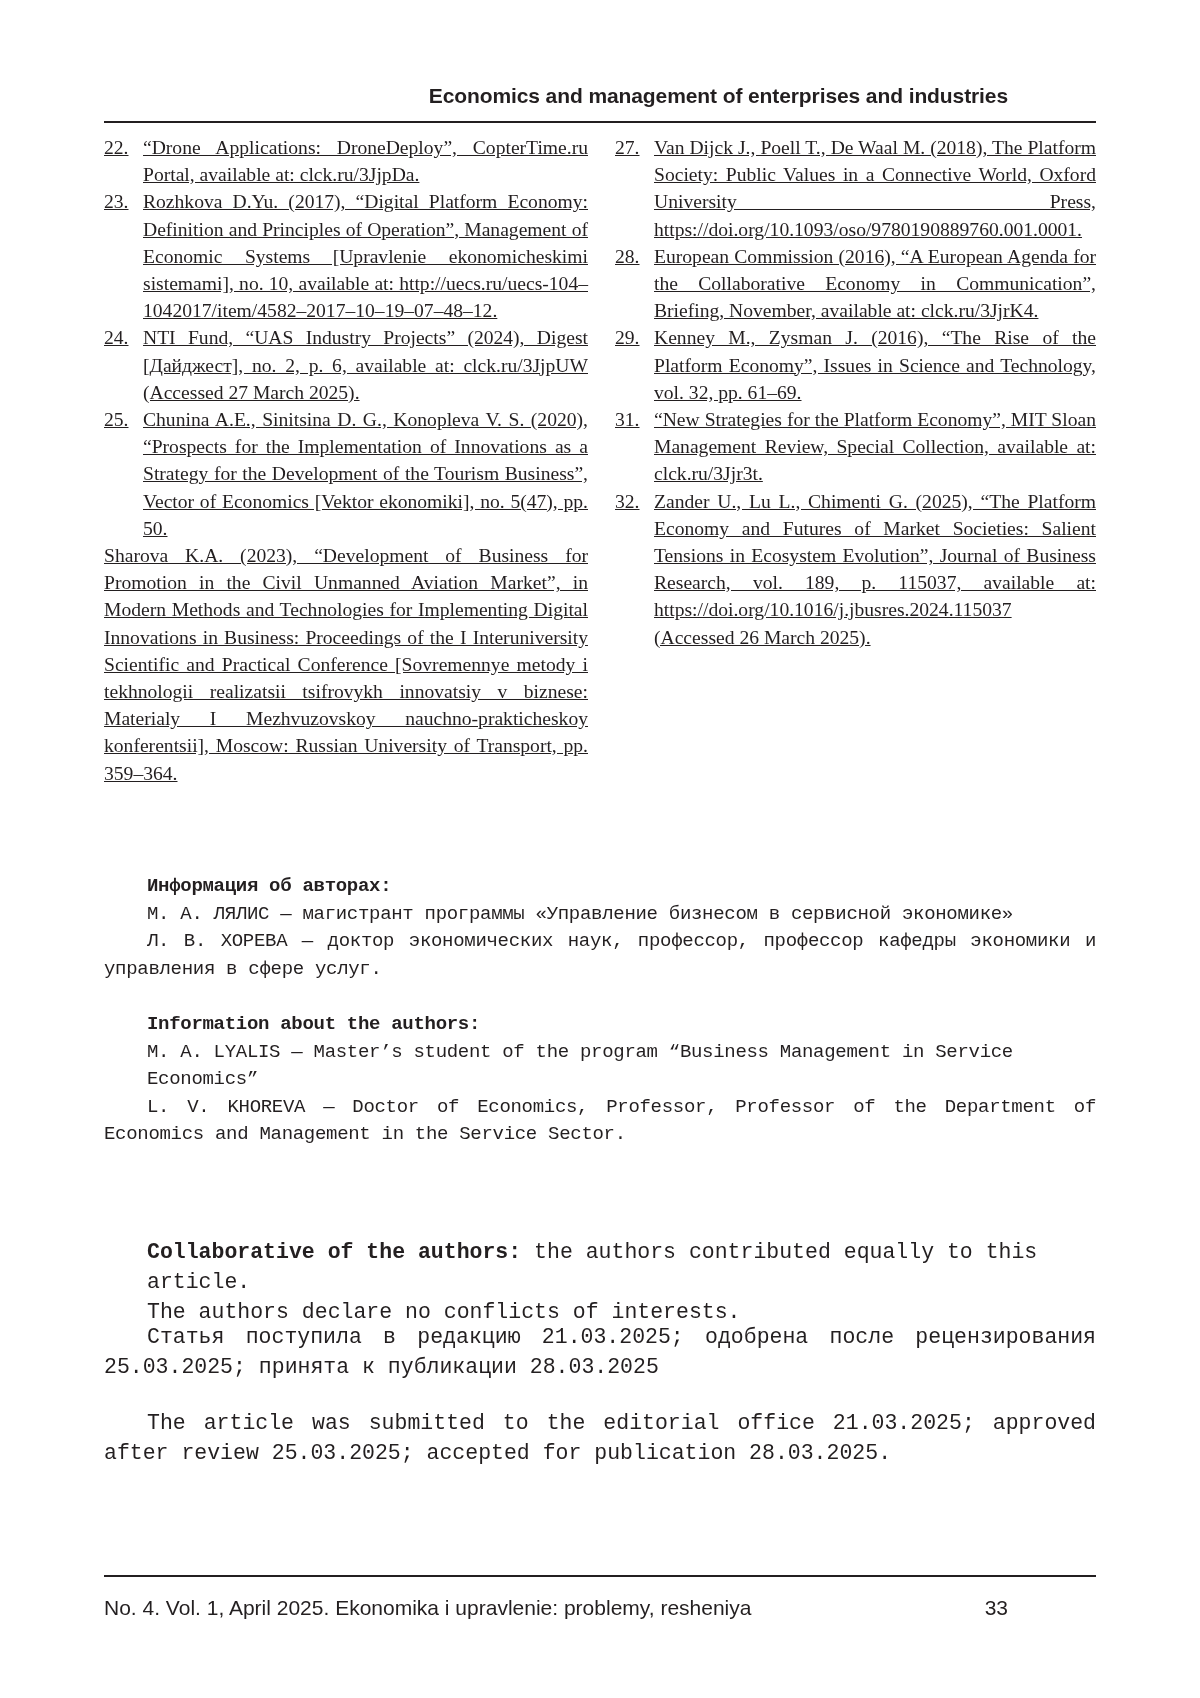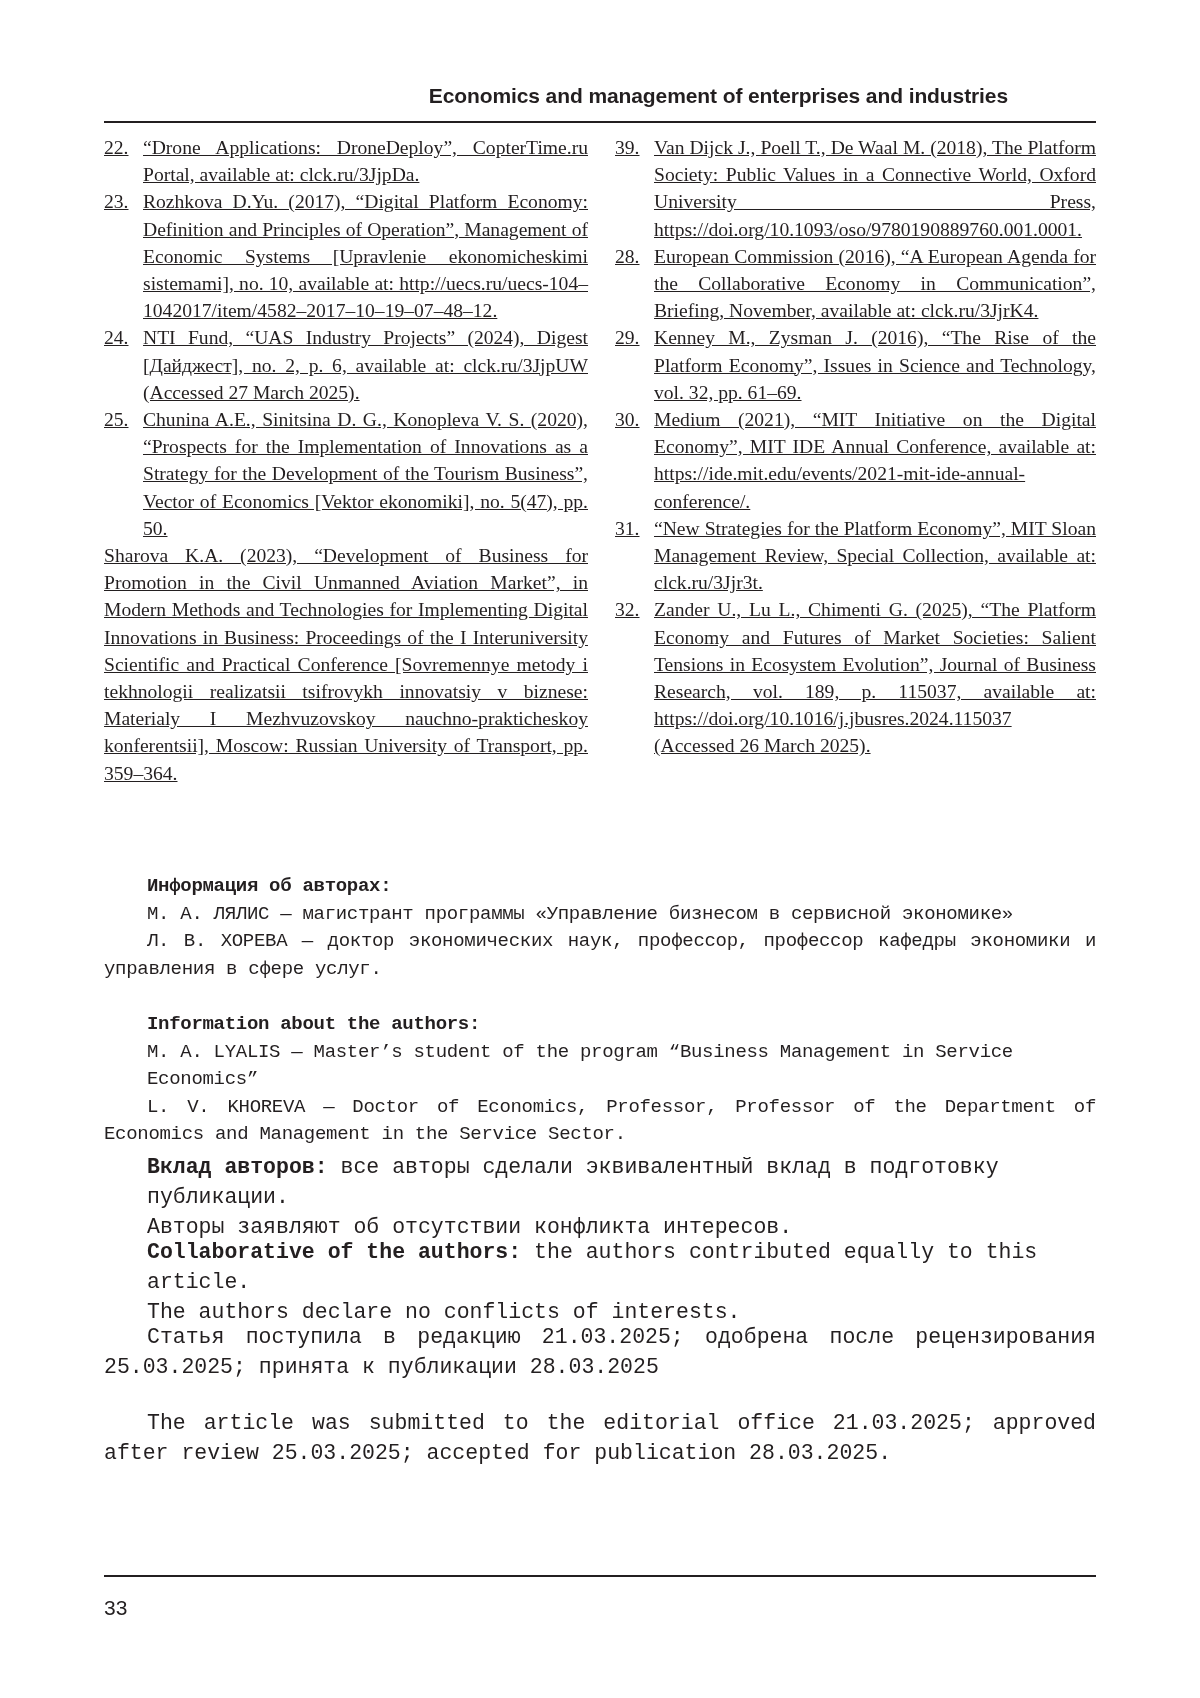--- a/index.html
+++ b/index.html
@@ -57,34 +57,30 @@
       <span class="num">25.</span>
       <span class="txt">Chunina A.E., Sinitsina D. G., Konopleva V. S. (2020), “Prospects for the Implementation of Innovations as a Strategy for the Development of the Tourism Business”, Vector of Economics [Vektor ekonomiki], no. 5(47), pp. 50.</span>
     </div>
     <div class="ref">
       <span class="txt">Sharova K.A. (2023), “Development of Business for Promotion in the Civil Unmanned Aviation Market”, in Modern Methods and Technologies for Implementing Digital Innovations in Business: Proceedings of the I Interuniversity Scientific and Practical Conference [Sovremennye metody i tekhnologii realizatsii tsifrovykh innovatsiy v biznese: Materialy I Mezhvuzovskoy nauchno-prakticheskoy konferentsii], Moscow: Russian University of Transport, pp. 359–364.</span>
     </div>
   </div>
 
   <div class="refs right">
     <div class="ref">
-      <span class="num">39.</span>
+      <span class="num">27.</span>
       <span class="txt">Van Dijck J., Poell T., De Waal M. (2018), The Platform Society: Public Values in a Connective World, Oxford University Press, https://doi.org/10.1093/oso/9780190889760.001.0001.</span>
     </div>
     <div class="ref">
       <span class="num">28.</span>
       <span class="txt">European Commission (2016), “A European Agenda for the Collaborative Economy in Communication”, Briefing, November, available at: clck.ru/3JjrK4.</span>
     </div>
     <div class="ref">
       <span class="num">29.</span>
       <span class="txt">Kenney M., Zysman J. (2016), “The Rise of the Platform Economy”, Issues in Science and Technology, vol. 32, pp. 61–69.</span>
-    </div>
-    <div class="ref">
-      <span class="num">30.</span>
-      <span class="txt">Medium (2021), “MIT Initiative on the Digital Economy”, MIT IDE Annual Conference, available at: https://ide.mit.edu/events/2021-mit-ide-annual-conference/.</span>
     </div>
     <div class="ref">
       <span class="num">31.</span>
       <span class="txt">“New Strategies for the Platform Economy”, MIT Sloan Management Review, Special Collection, available at: clck.ru/3Jjr3t.</span>
     </div>
     <div class="ref">
       <span class="num">32.</span>
       <span class="txt">Zander U., Lu L., Chimenti G. (2025), “The Platform Economy and Futures of Market Societies: Salient Tensions in Ecosystem Evolution”, Journal of Business Research, vol. 189, p. 115037, available at: https://doi.org/10.1016/j.jbusres.2024.115037 (Accessed 26 March 2025).</span>
     </div>
   </div>
@@ -94,31 +90,28 @@
     <div class="line-indent">М. А. ЛЯЛИС — магистрант программы «Управление бизнесом в сервисной экономике»</div>
     <div class="indent">Л. В. ХОРЕВА — доктор экономических наук, профессор, профессор кафедры экономики и управления в сфере услуг.</div>
   </div>
 
   <div class="block small" style="top: 1011px;">
     <div class="line-indent"><b>Information about the authors:</b></div>
     <div class="line-indent">M. A. LYALIS — Master’s student of the program “Business Management in Service Economics”</div>
     <div class="indent">L. V. KHOREVA — Doctor of Economics, Professor, Professor of the Department of Economics and Management in the Service Sector.</div>
   </div>
 
-  <div class="block large" style="top: 1152px;">
-    <div class="line-indent"><b>Вклад авторов:</b><span> все авторы сделали эквивалентный вклад в подготовку публикации.</span></div>
-    <div class="line-indent">Авторы заявляют об отсутствии конфликта интересов.</div>
-  </div>
 
   <div class="block large" style="top: 1237px;">
     <div class="line-indent"><b>Collaborative of the authors:</b><span> the authors contributed equally to this article.</span></div>
     <div class="line-indent">The authors declare no conflicts of interests.</div>
   </div>
 
   <div class="block large indent" style="top: 1322px;">Статья поступила в редакцию 21.03.2025; одобрена после рецензирования 25.03.2025; принята к публикации 28.03.2025</div>
 
   <div class="block large indent" style="top: 1408px;">The article was submitted to the editorial office 21.03.2025; approved after review 25.03.2025; accepted for publication 28.03.2025.</div>
 
   <div class="rule-bottom"></div>
   <div class="footer">
+    <span>No. 4. Vol. 1, April 2025. Ekonomika i upravlenie: problemy, resheniya</span>
     <span>33</span>
   </div>
 </div>
 
 </body></html>

